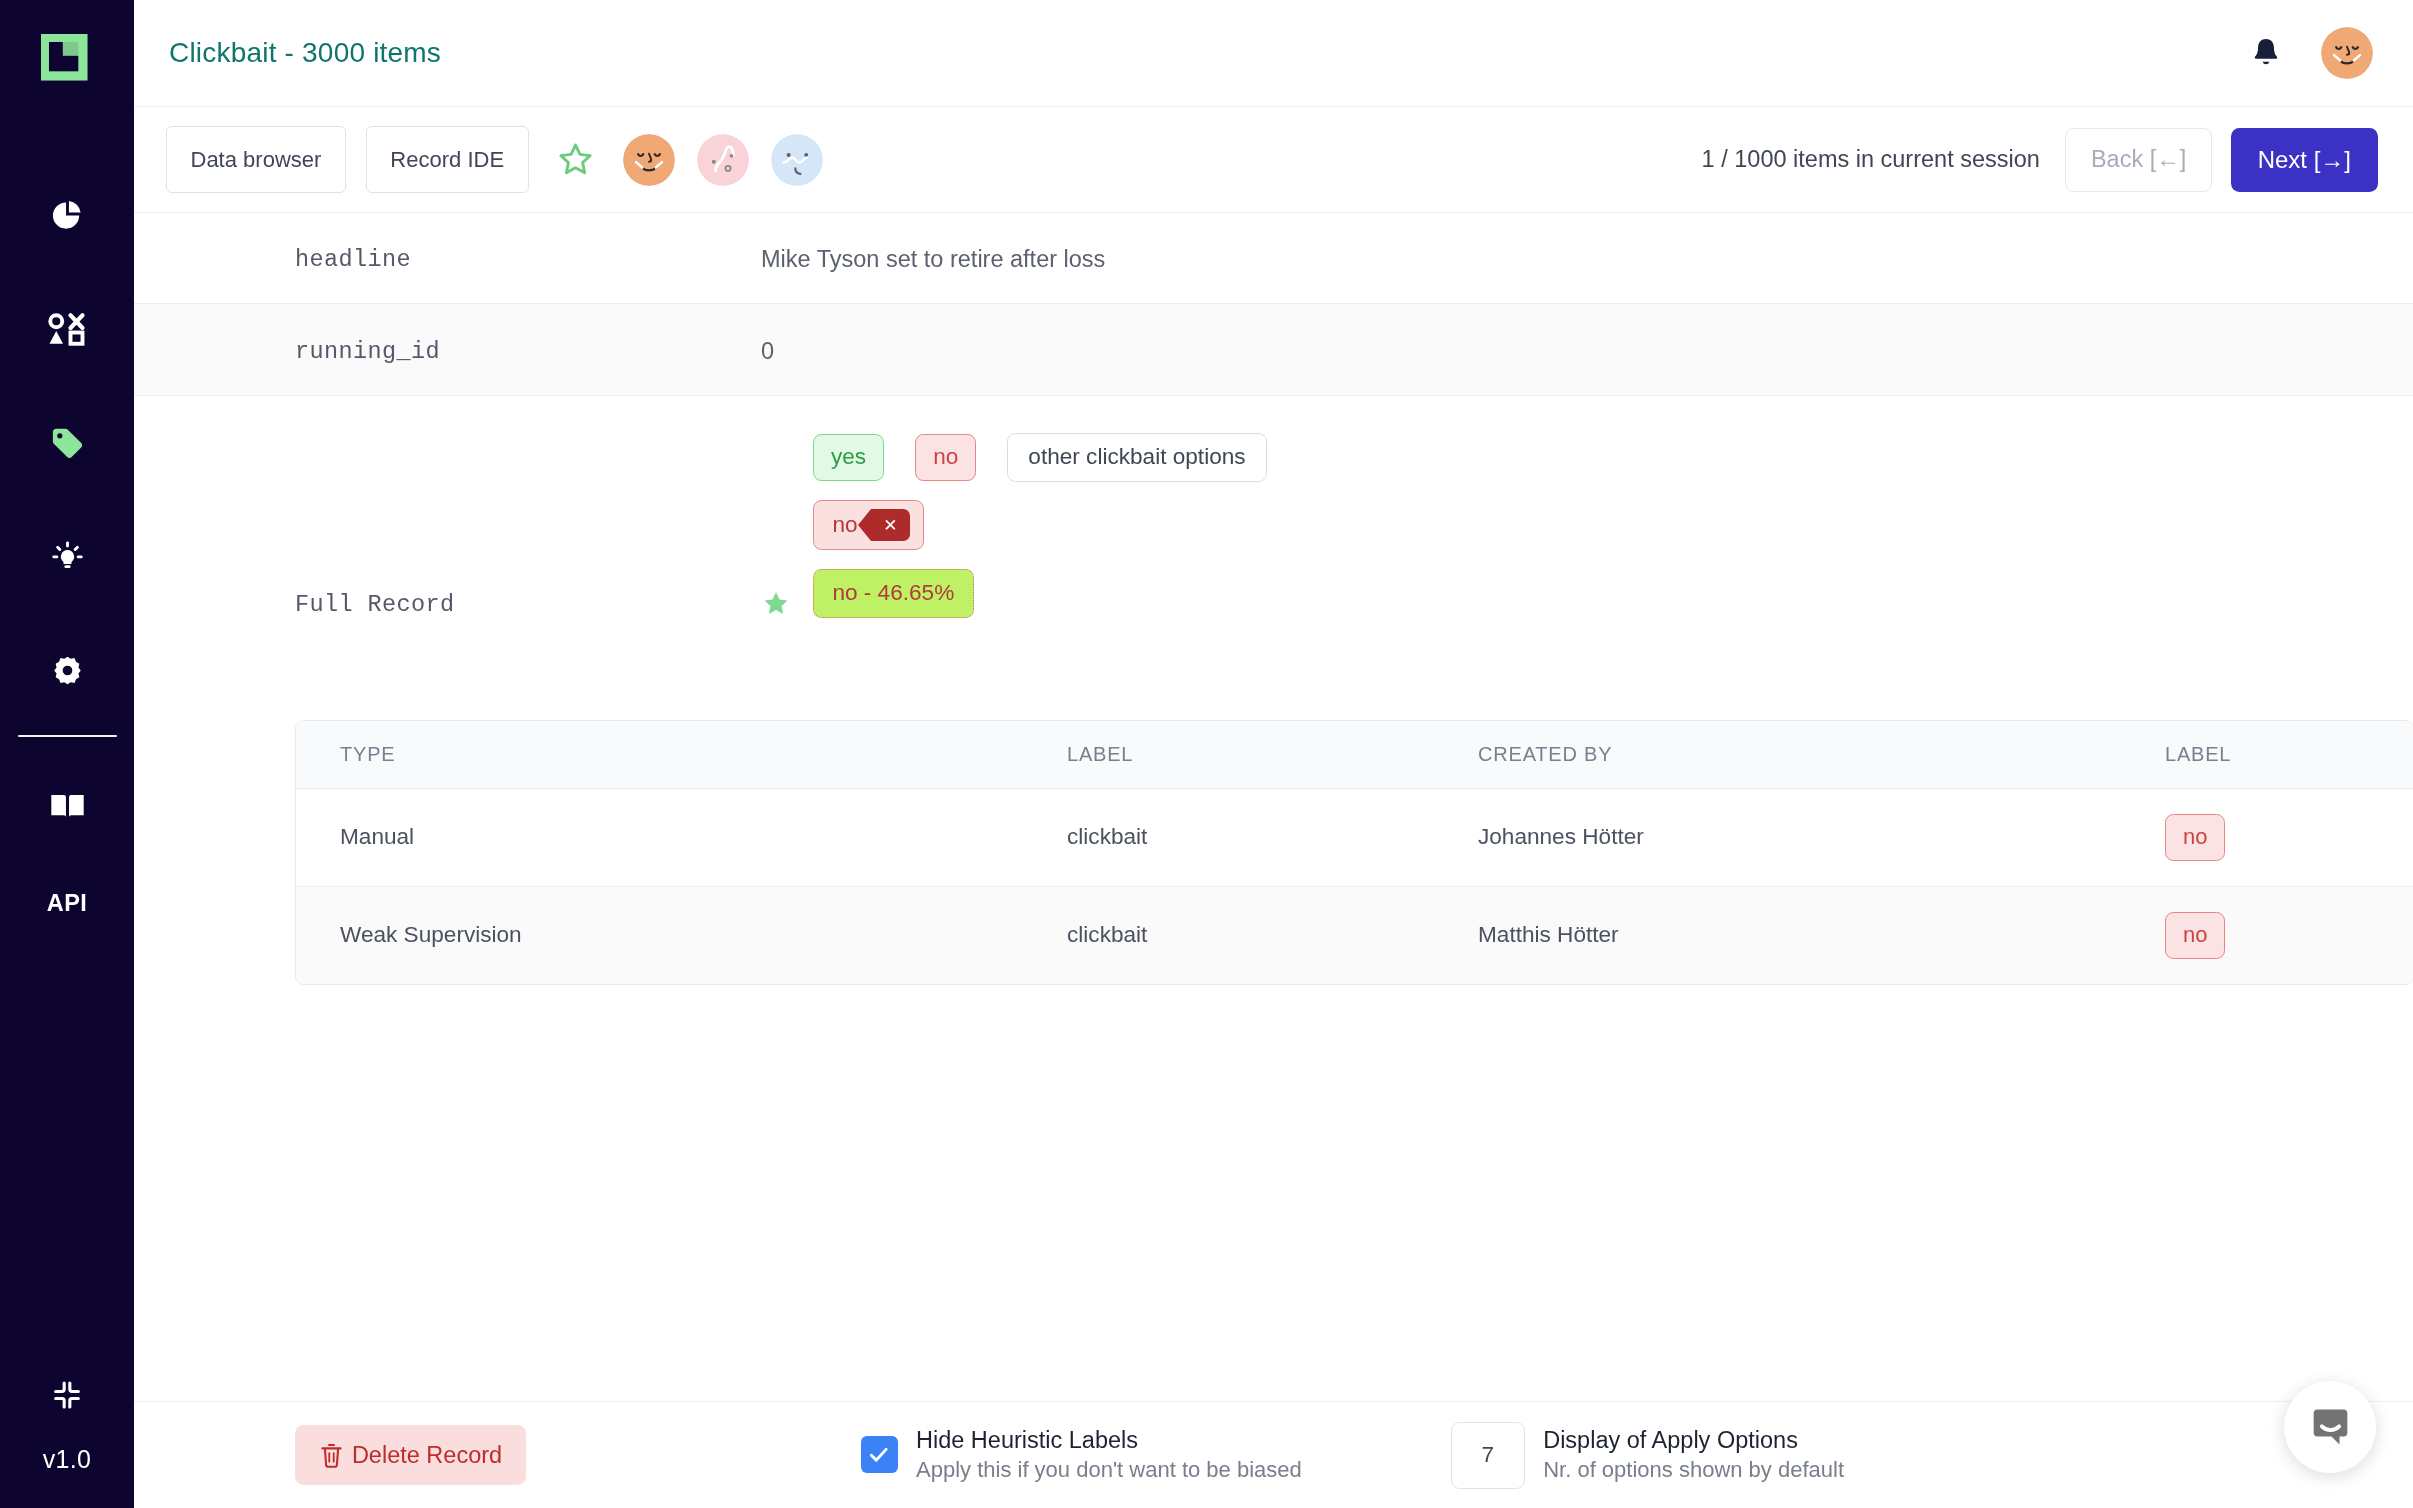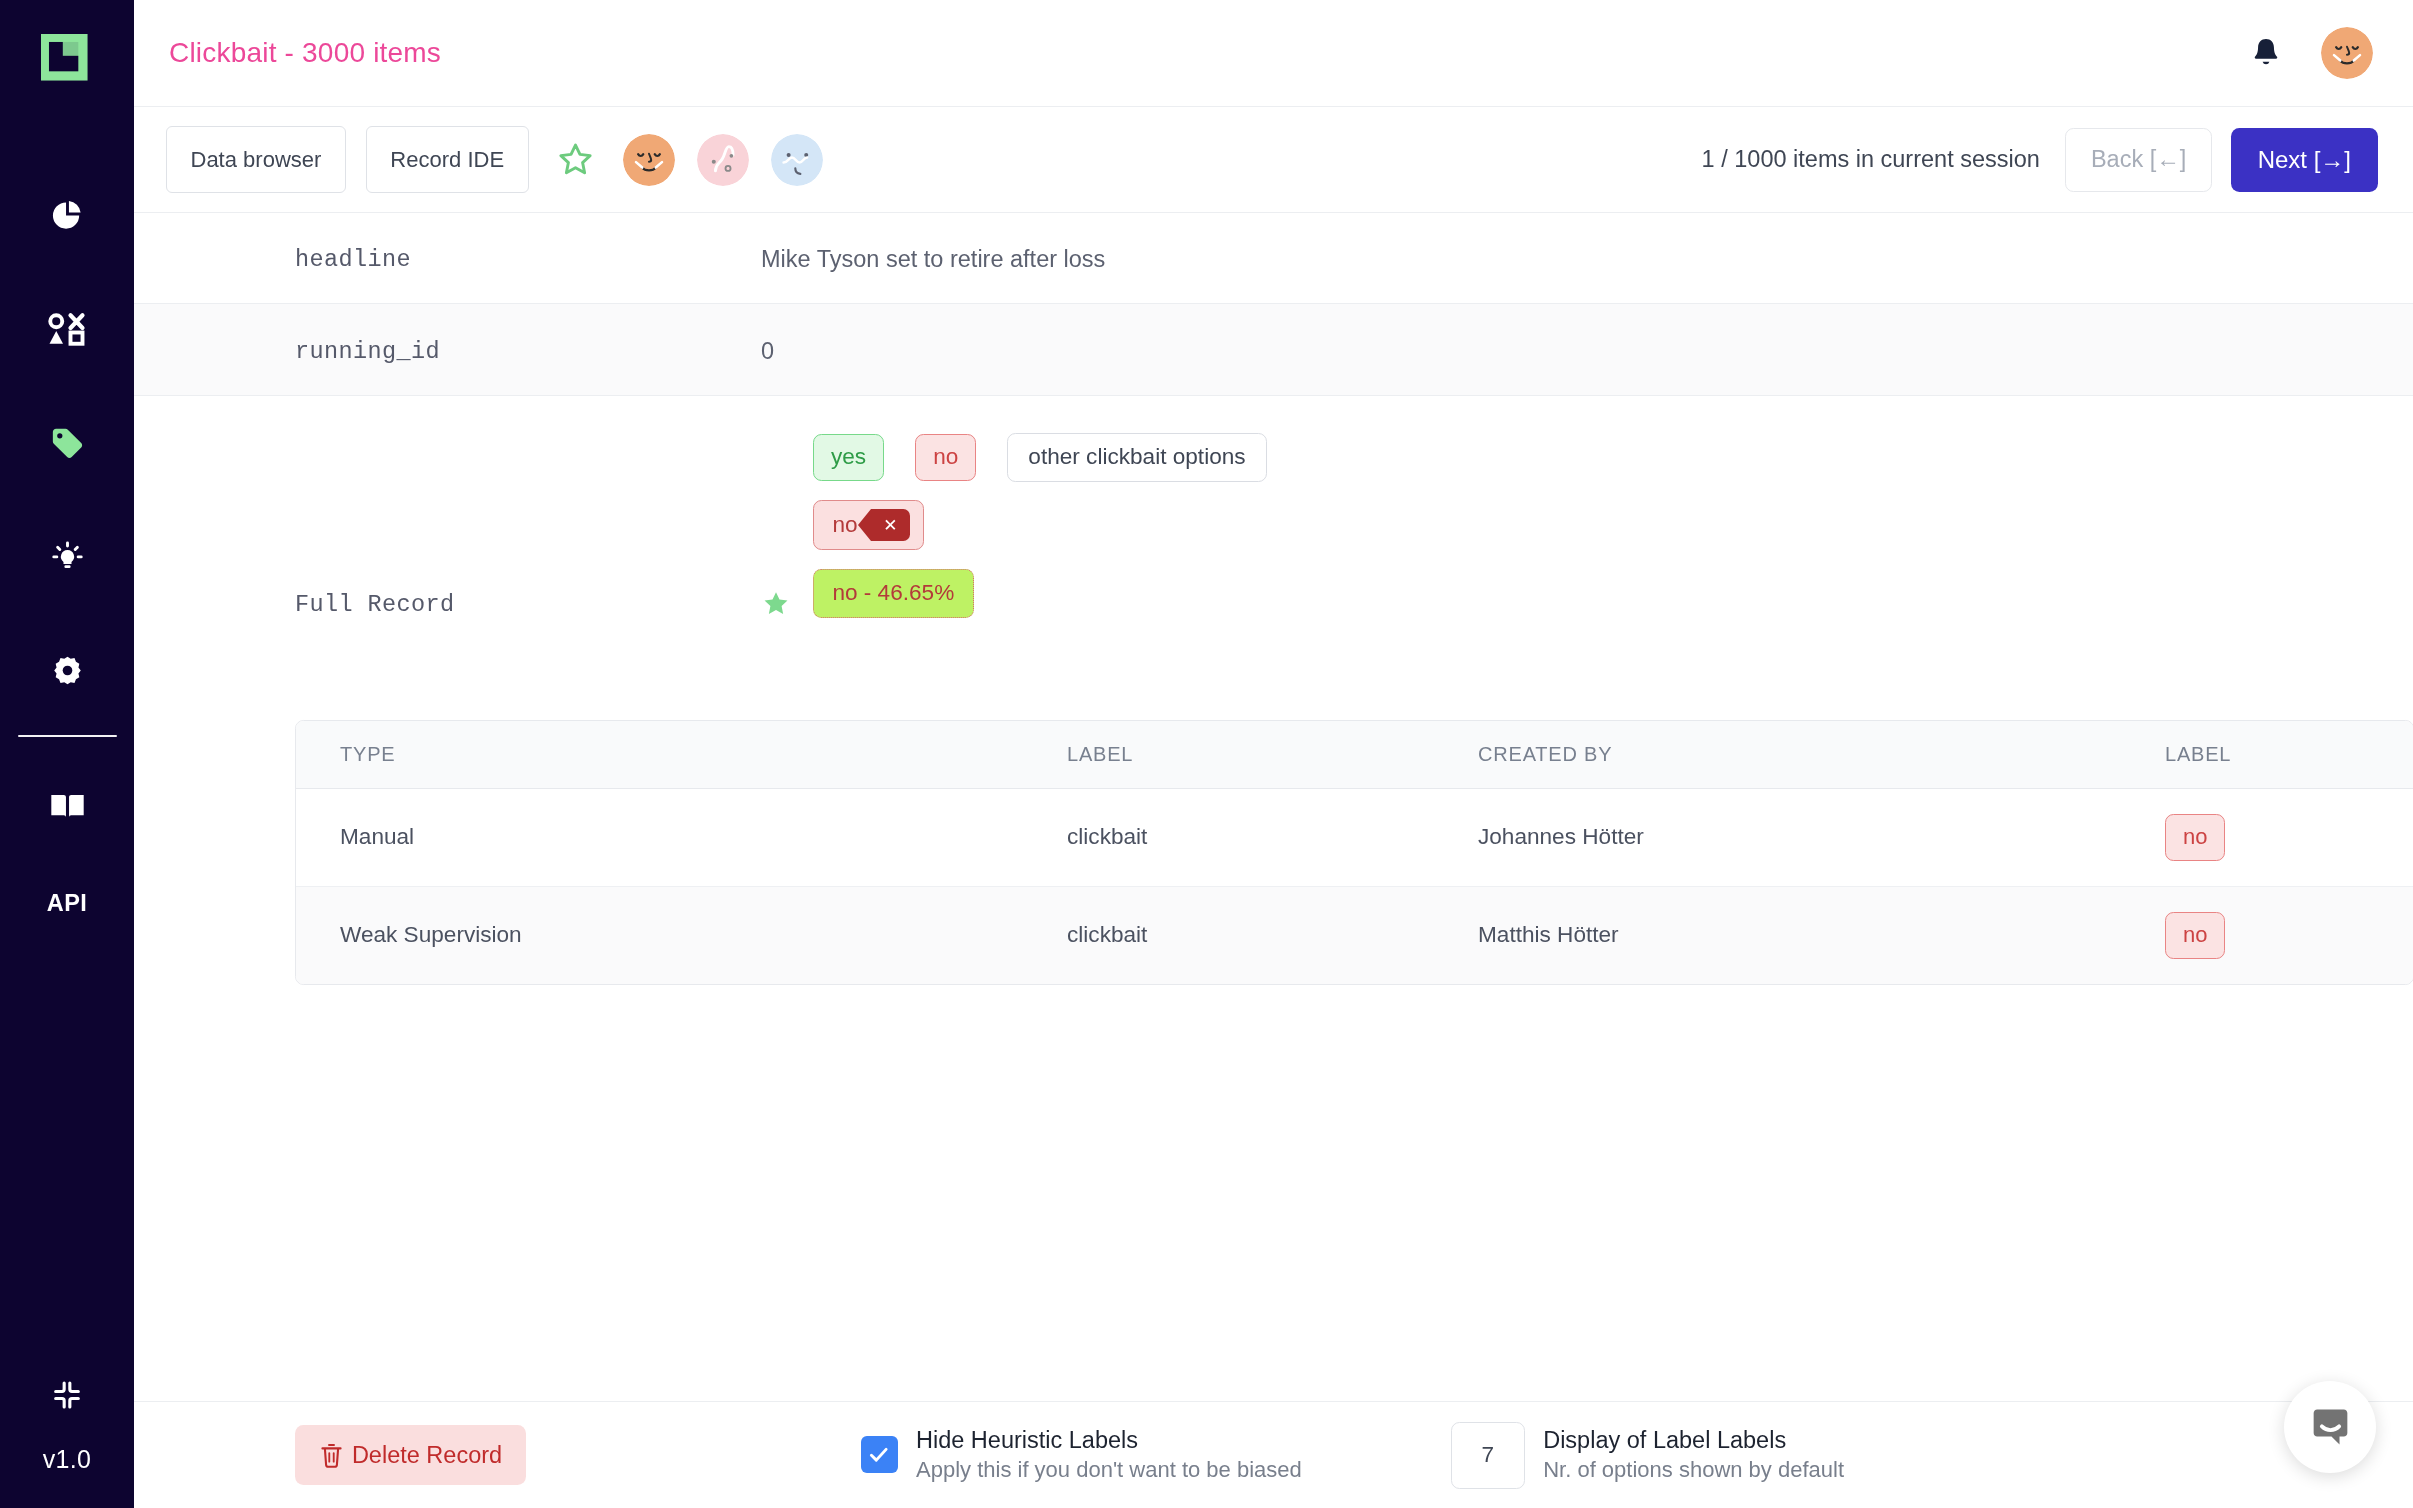--- a/index.html
+++ b/index.html
@@ -42,21 +42,21 @@
 
   
   .main { flex: 1 1 auto; height: 1508px; display: flex; flex-direction: column; background: #fff; min-width: 0; }
 
   .topbar {
     height: 107px; flex: 0 0 107px;
     border-bottom: 1.7px solid #ECEEF1;
     display: flex; align-items: center;
     padding: 0 40px 0 35px;
   }
-  .topbar-title { font-size: 28px; color: #ec4899; letter-spacing: 0.2px; }
+  .topbar-title { font-size: 28px; color: #0f766e; letter-spacing: 0.2px; }
   .topbar-right { margin-left: auto; display: flex; align-items: center; gap: 39px; }
   .bell { cursor: pointer; display: block; }
   .avatar-top { width: 52px; height: 52px; border-radius: 50%; display: block; cursor: pointer; }
 
   
   .toolbar {
     height: 106px; flex: 0 0 106px;
     border-bottom: 1.7px solid #ECEEF1;
     display: flex; align-items: center;
     padding: 0 35px 0 32px;
@@ -438,21 +438,21 @@
         </div>
         <div class="setting-text">
           <div class="setting-title">Hide Heuristic Labels</div>
           <div class="setting-sub">Apply this if you don't want to be biased</div>
         </div>
       </div>
 
       <div class="setting second">
         <input class="num-input" type="text" value="7" style="">
         <div class="setting-text">
-          <div class="setting-title">Display of Label Labels</div>
+          <div class="setting-title">Display of Apply Options</div>
           <div class="setting-sub">Nr. of options shown by default</div>
         </div>
       </div>
     </footer>
   </div>
 
   <div class="intercom">
     <svg width="47" height="47" viewBox="0 0 24 24">
       <path d="M3.4 4.6c0-1 .8-1.8 1.8-1.8h13.6c1 0 1.8.8 1.8 1.8v10.2c0 1-.8 1.8-1.8 1.8h-2.2v4.1l-4.1-4.1H5.2c-1 0-1.8-.8-1.8-1.8V4.6z" fill="#737373"></path>
       <path d="M7.6 11.4c2.6 2.6 6.2 2.6 8.8 0" stroke="#fff" stroke-width="2" fill="none" stroke-linecap="round"></path>

